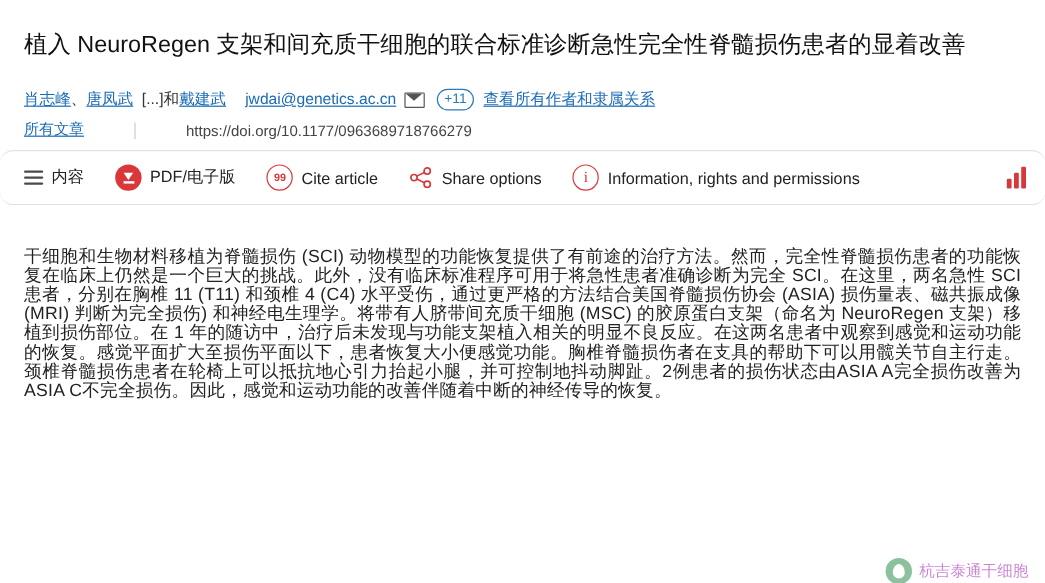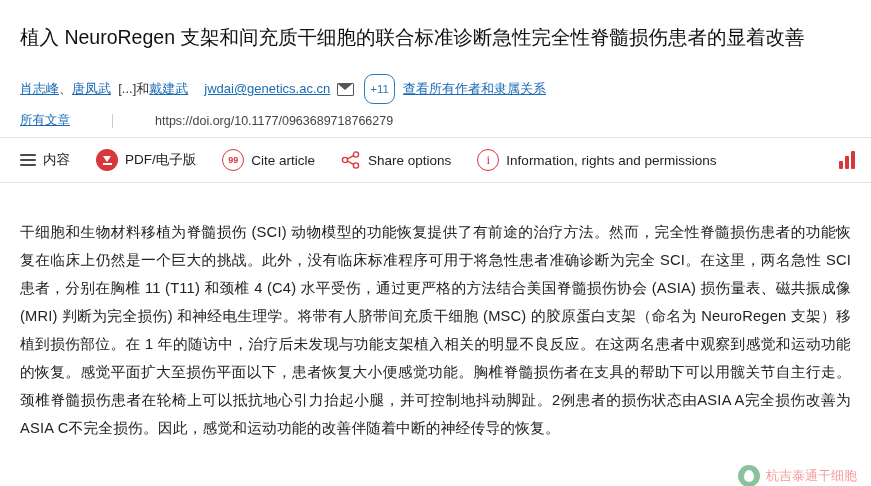--- a/index.html
+++ b/index.html
@@ -73,21 +73,21 @@
     width: 0; height: 0;
     border-left: 7.5px solid transparent;
     border-right: 7.5px solid transparent;
     border-top: 6px solid #555;
   }
   .count-badge {
     display: inline-flex;
     align-items: center;
     justify-content: center;
     min-width: 30px;
-    height: 30px;
+    height: 18px;
     border-radius: 9px;
     border: 1px solid #2b7bba;
     color: #2b7bba;
     font-size: 11.5px;
     margin: 0 8px 0 8px;
     padding: 0 5px;
     box-sizing: border-box;
     background: #ffffff;
   }
   .affil-link {
@@ -123,20 +123,21 @@
   
   .toolbar {
     border-top: 1px solid #e2e2e2;
     border-bottom: 1px solid #e2e2e2;
     height: 44px;
     display: flex;
     align-items: center;
     padding: 0 14px 0 20px;
     gap: 0px;
     position: relative;
+    border-radius: 11px;
   }
   .tb-item {
     display: flex;
     align-items: center;
     font-size: 13.5px;
     color: #222222;
     cursor: pointer;
     white-space: nowrap;
   }
   .tb-item + .tb-item { margin-left: 26px; }
@@ -229,21 +230,21 @@
   }
   .section-heading {
     font-size: 26px;
     font-weight: 400;
     color: #111111;
     margin: 4px 0 16px 0;
     letter-spacing: 0.5px;
   }
   .abstract-text {
     font-size: 14.7px;
-    line-height: 28px;
+    line-height: 16px;
     color: #222222;
     text-align: justify;
     letter-spacing: 0.2px;
   }
   
   .watermark {
     position: absolute;
     right: 14px;
     bottom: 12px;
     display: flex;
@@ -262,21 +263,21 @@
   .wm-logo:after {
     content: "";
     position: absolute;
     left: 6px; top: 5px;
     width: 10px; height: 12px;
     background: #ffffff;
     border-radius: 50% 50% 50% 50% / 60% 60% 40% 40%;
   }
   .wm-text {
     font-size: 13px;
-    color: #ef4444;
+    color: #a21caf;
   }
 </style>
 </head>
 <body>
 
 <div class="page">
 
   <h1 class="title">植入 NeuroRegen 支架和间充质干细胞的联合标准诊断急性完全性脊髓损伤患者的显着改善</h1>
 
   <div class="authors-row">

